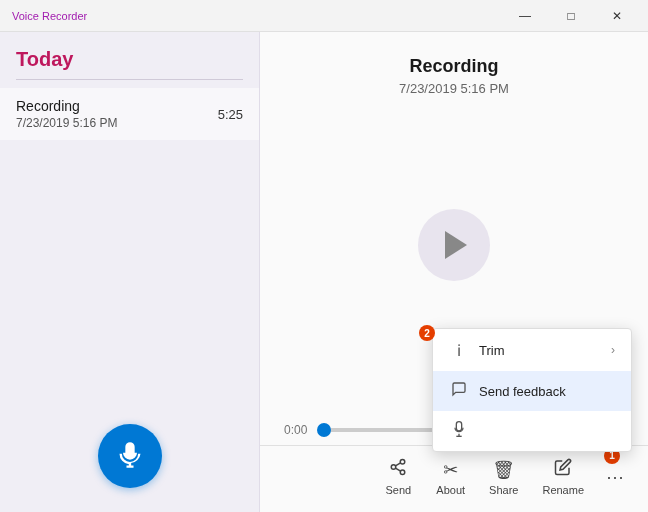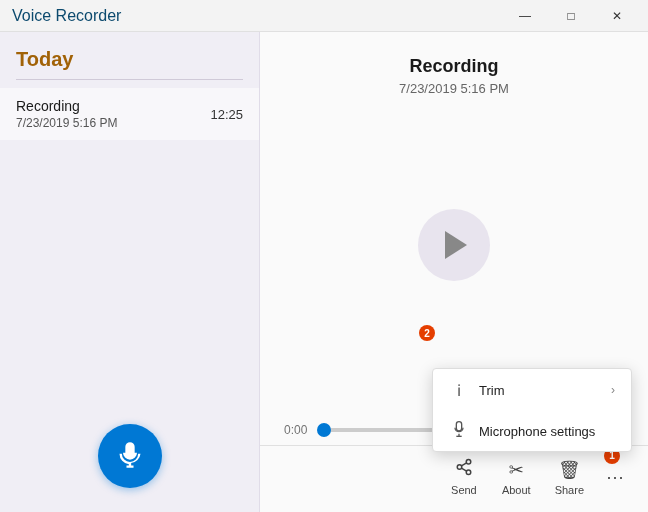--- a/index.html
+++ b/index.html
@@ -16,22 +16,22 @@
     .title-bar {
       display: flex;
       align-items: center;
       justify-content: space-between;
       height: 32px;
       background: #f3f3f3;
       padding: 0 8px 0 12px;
       border-bottom: 1px solid #e0e0e0;
     }
     .title-bar-title {
-      font-size: 16px;
-      color: #0c4a6e;
+      font-size: 11px;
+      color: #a21caf;
     }
     .title-bar-controls {
       display: flex;
       gap: 0;
     }
     .title-bar-btn {
       width: 46px;
       height: 32px;
       display: flex;
       align-items: center;
@@ -54,21 +54,21 @@
       width: 260px;
       background: #f0eef5;
       display: flex;
       flex-direction: column;
       border-right: 1px solid #e0dce8;
     }
     .sidebar-header {
       padding: 16px 16px 8px 16px;
       font-size: 20px;
       font-weight: 600;
-      color: #a16207;
+      color: #be185d;
     }
     .sidebar-divider {
       height: 1px;
       background: #d0cad8;
       margin: 0 16px 8px 16px;
     }
     .recording-item {
       padding: 10px 16px;
       background: rgba(255,255,255,0.5);
       cursor: pointer;
@@ -320,21 +320,21 @@
 <div class="app-body">
 
   <div class="sidebar">
     <div class="sidebar-header">Today</div>
     <div class="sidebar-divider"></div>
     <div class="recording-item">
       <div class="recording-item-info">
         <span class="recording-item-name">Recording</span>
         <span class="recording-item-date">7/23/2019 5:16 PM</span>
       </div>
-      <span class="recording-item-duration">12:25</span>
+      <span class="recording-item-duration">5:25</span>
     </div>
     <div class="sidebar-spacer"></div>
     <div class="mic-button-area">
       <button class="mic-button">
         <span class="mic-icon">
           <svg width="28" height="28" viewBox="0 0 24 24" fill="white">
             <path d="M12 1a4 4 0 0 0-4 4v6a4 4 0 0 0 8 0V5a4 4 0 0 0-4-4zm-6 9a6 6 0 0 0 12 0h-2a4 4 0 0 1-8 0H6zm6 8a7 7 0 0 1-7-7H3a9 9 0 0 0 8 8.94V21H9v2h6v-2h-2v-2.06A9 9 0 0 0 21 11h-2a7 7 0 0 1-7 7z"></path>
           </svg>
         </span>
       </button>
@@ -376,43 +376,59 @@
         <span>Send</span>
       </button>
       <button class="toolbar-btn">
         <span class="toolbar-icon">✂</span>
         <span>About</span>
       </button>
       <button class="toolbar-btn">
         <span class="toolbar-icon">🗑</span>
         <span>Share</span>
       </button>
+      <button class="toolbar-btn">
+        <span class="toolbar-icon">
+          <svg width="18" height="18" viewBox="0 0 24 24" fill="none" stroke="#444" stroke-width="2">
+            <path d="M11 4H4a2 2 0 0 0-2 2v14a2 2 0 0 0 2 2h14a2 2 0 0 0 2-2v-7"></path>
+            <path d="M18.5 2.5a2.121 2.121 0 0 1 3 3L12 15l-4 1 1-4 9.5-9.5z"></path>
+          </svg>
+        </span>
+        <span>Rename</span>
+      </button>
       <button class="toolbar-more">
         <span class="toolbar-icon">···</span>
 
         <div class="badge badge-1">1</div>
       </button>
     </div>
 
     <div class="dropdown-menu">
 
       <div class="badge badge-2">2</div>
 
       <div class="dropdown-item">
         <span class="dropdown-item-icon">ℹ</span>
         <span>Trim</span>
         <span class="dropdown-item-chevron">›</span>
+      </div>
+      <div class="dropdown-item active">
+        <span class="dropdown-item-icon">
+          <svg width="16" height="16" viewBox="0 0 24 24" fill="none" stroke="#555" stroke-width="2">
+            <path d="M21 15a2 2 0 0 1-2 2H7l-4 4V5a2 2 0 0 1 2-2h14a2 2 0 0 1 2 2z"></path>
+          </svg>
+        </span>
+        <span>Send feedback</span>
       </div>
       <div class="dropdown-item">
         <span class="dropdown-item-icon">
           <svg width="16" height="16" viewBox="0 0 24 24" fill="none" stroke="#555" stroke-width="2">
             <path d="M12 1a4 4 0 0 0-4 4v6a4 4 0 0 0 8 0V5a4 4 0 0 0-4-4z"></path>
             <path d="M6 10a6 6 0 0 0 12 0"></path>
             <line x1="12" y1="19" x2="12" y2="23"></line>
             <line x1="8" y1="23" x2="16" y2="23"></line>
           </svg>
         </span>
-        <span>Microphone settings</span>
       </div>
     </div>
 
   </div>
 </div>
 
 </body></html>

